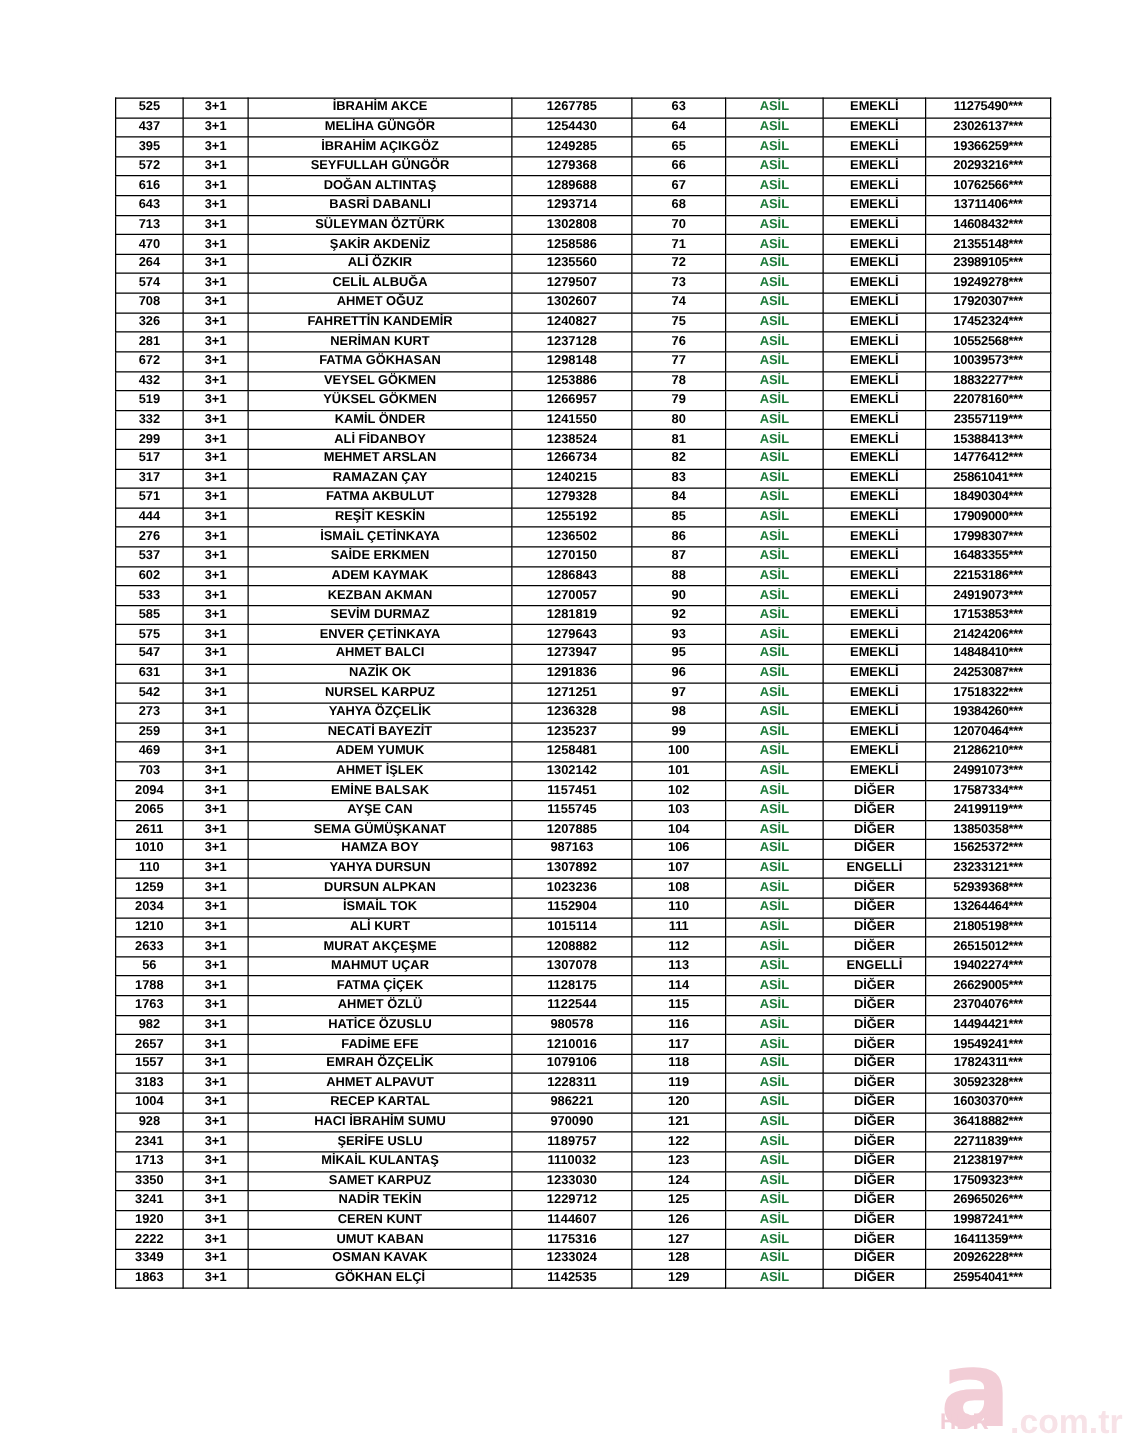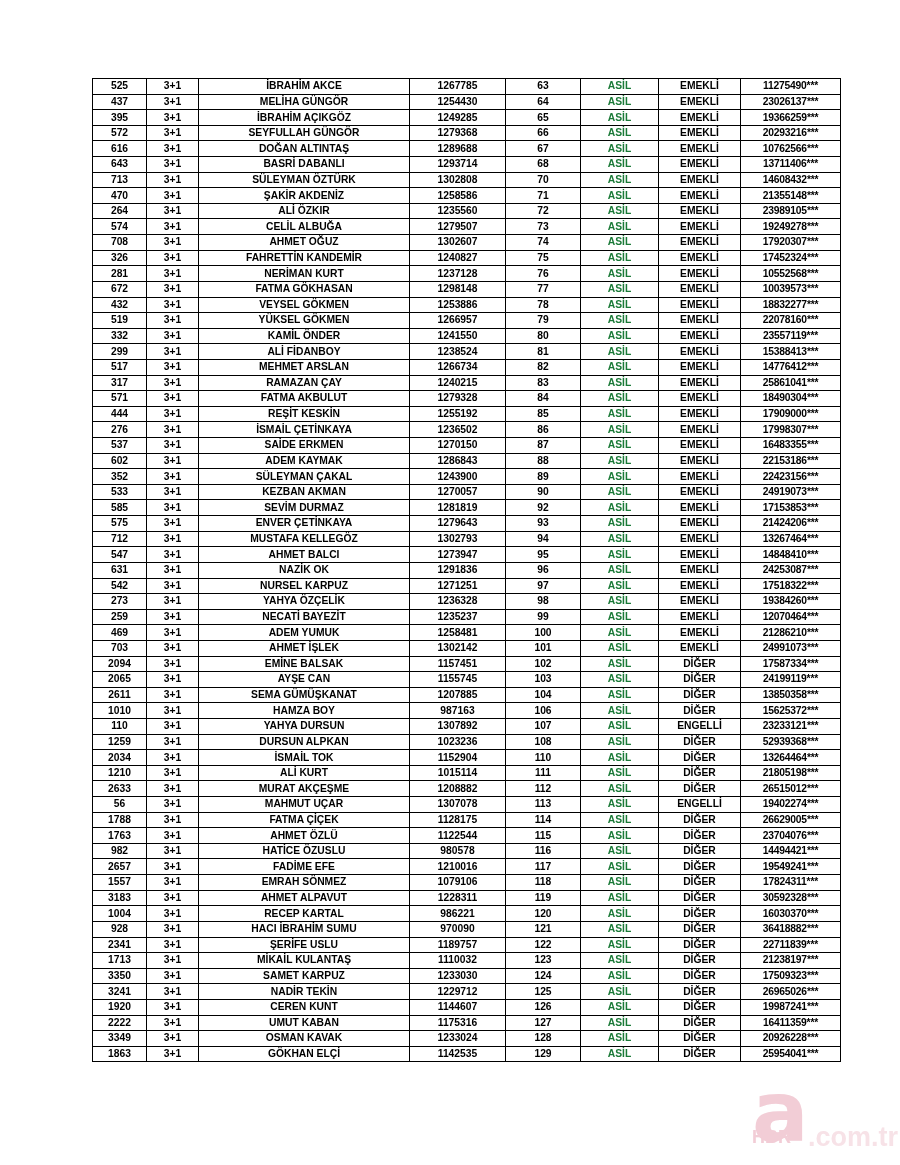--- a/index.html
+++ b/index.html
@@ -381,30 +381,20 @@
             <td class="cell-sira">602</td>
             <td class="cell-tip">3+1</td>
             <td class="cell-ad">ADEM KAYMAK</td>
             <td class="cell-basvuru">1286843</td>
             <td class="cell-no">88</td>
             <td class="cell-durum" style="color: rgb(27, 122, 56);">ASİL</td>
             <td class="cell-kategori">EMEKLİ</td>
             <td class="cell-tc">22153186***</td>
           </tr>
           <tr>
-            <td class="cell-sira">352</td>
-            <td class="cell-tip">3+1</td>
-            <td class="cell-ad">SÜLEYMAN ÇAKAL</td>
-            <td class="cell-basvuru">1243900</td>
-            <td class="cell-no">89</td>
-            <td class="cell-durum" style="color: rgb(27, 122, 56);">ASİL</td>
-            <td class="cell-kategori">EMEKLİ</td>
-            <td class="cell-tc">22423156***</td>
-          </tr>
-          <tr>
             <td class="cell-sira">533</td>
             <td class="cell-tip">3+1</td>
             <td class="cell-ad">KEZBAN AKMAN</td>
             <td class="cell-basvuru">1270057</td>
             <td class="cell-no">90</td>
             <td class="cell-durum" style="color: rgb(27, 122, 56);">ASİL</td>
             <td class="cell-kategori">EMEKLİ</td>
             <td class="cell-tc">24919073***</td>
           </tr>
           <tr>
@@ -421,30 +411,20 @@
             <td class="cell-sira">575</td>
             <td class="cell-tip">3+1</td>
             <td class="cell-ad">ENVER ÇETİNKAYA</td>
             <td class="cell-basvuru">1279643</td>
             <td class="cell-no">93</td>
             <td class="cell-durum" style="color: rgb(27, 122, 56);">ASİL</td>
             <td class="cell-kategori">EMEKLİ</td>
             <td class="cell-tc">21424206***</td>
           </tr>
           <tr>
-            <td class="cell-sira">712</td>
-            <td class="cell-tip">3+1</td>
-            <td class="cell-ad">MUSTAFA KELLEGÖZ</td>
-            <td class="cell-basvuru">1302793</td>
-            <td class="cell-no">94</td>
-            <td class="cell-durum" style="color: rgb(27, 122, 56);">ASİL</td>
-            <td class="cell-kategori">EMEKLİ</td>
-            <td class="cell-tc">13267464***</td>
-          </tr>
-          <tr>
             <td class="cell-sira">547</td>
             <td class="cell-tip">3+1</td>
             <td class="cell-ad">AHMET BALCI</td>
             <td class="cell-basvuru">1273947</td>
             <td class="cell-no">95</td>
             <td class="cell-durum" style="color: rgb(27, 122, 56);">ASİL</td>
             <td class="cell-kategori">EMEKLİ</td>
             <td class="cell-tc">14848410***</td>
           </tr>
           <tr>
@@ -643,21 +623,21 @@
             <td class="cell-ad">FADİME EFE</td>
             <td class="cell-basvuru">1210016</td>
             <td class="cell-no">117</td>
             <td class="cell-durum" style="color: rgb(27, 122, 56);">ASİL</td>
             <td class="cell-kategori">DİĞER</td>
             <td class="cell-tc">19549241***</td>
           </tr>
           <tr>
             <td class="cell-sira">1557</td>
             <td class="cell-tip">3+1</td>
-            <td class="cell-ad">EMRAH SÖNMEZ</td>
+            <td class="cell-ad">EMRAH ÖZÇELİK</td>
             <td class="cell-basvuru">1079106</td>
             <td class="cell-no">118</td>
             <td class="cell-durum" style="color: rgb(27, 122, 56);">ASİL</td>
             <td class="cell-kategori">DİĞER</td>
             <td class="cell-tc">17824311***</td>
           </tr>
           <tr>
             <td class="cell-sira">3183</td>
             <td class="cell-tip">3+1</td>
             <td class="cell-ad">AHMET ALPAVUT</td>

